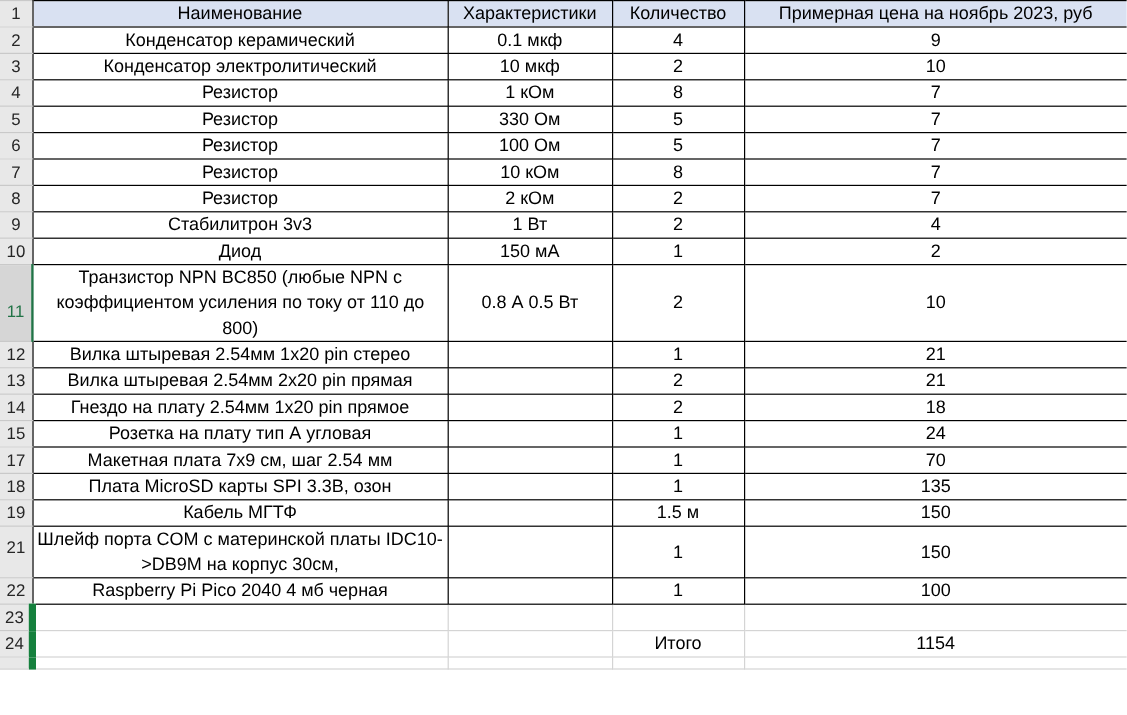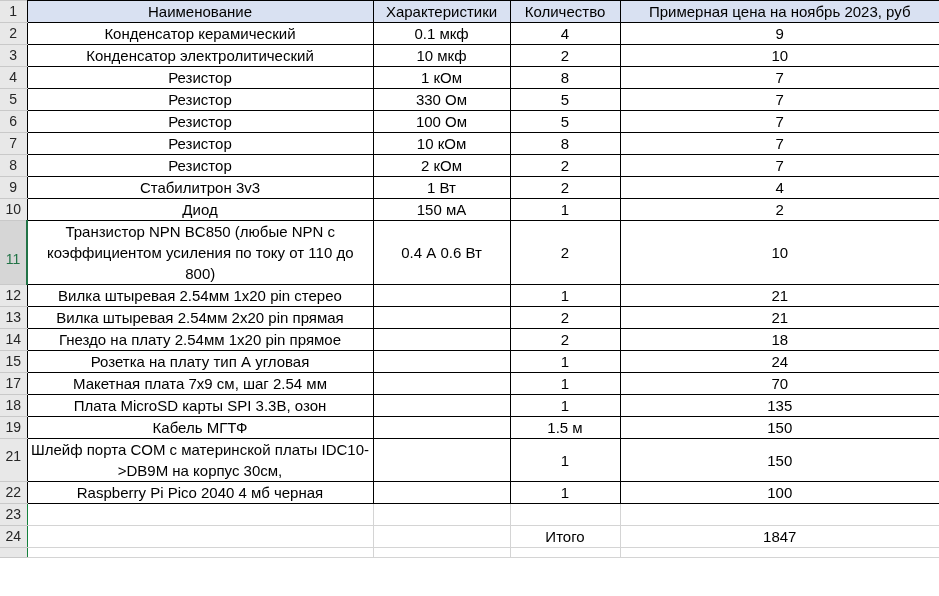--- a/index.html
+++ b/index.html
@@ -39,21 +39,21 @@
   
   .rowhead {
     background: var(--rowhead-fill, #e8e8e8);
     color: #262626;
     font-size: 14px;
     border-top: 1px solid #c9c9c9;
     border-bottom: 1px solid #c9c9c9;
     border-left: none;
   }
   .rowhead.dark-right { border-right: 1px solid #000000; }
-  .rowhead.plain      { border-right: 1px solid #15803d; margin-left: 36px; }
+  .rowhead.plain      { border-right: 6px solid #15803d; margin-left: 36px; }
   .rowhead.selected {
     background: var(--rowhead-selected-fill, #d6d6d6);
     color: var(--accent-green, #217346);
     border-right: 2px solid var(--accent-green, #217346);
   }
   .rowhead.tall { vertical-align: bottom; padding-bottom: 14px; }
 
   
   .cell {
     border: 1px solid #000000;
@@ -156,21 +156,21 @@
         <tr class="data-row">
           <td class="rowhead dark-right">10</td>
           <td class="cell">Диод</td>
           <td class="cell">150 мА</td>
           <td class="cell">1</td>
           <td class="cell">2</td>
         </tr>
         <tr class="data-row">
           <td class="rowhead selected tall">11</td>
           <td class="cell">Транзистор NPN BC850 (любые NPN с коэффициентом усиления  по току от 110 до 800)</td>
-          <td class="cell">0.4 А 0.6 Вт</td>
+          <td class="cell">0.8 А 0.5 Вт</td>
           <td class="cell">2</td>
           <td class="cell">10</td>
         </tr>
         <tr class="data-row">
           <td class="rowhead dark-right">12</td>
           <td class="cell">Вилка штыревая 2.54мм 1x20 pin стерео</td>
           <td class="cell"></td>
           <td class="cell">1</td>
           <td class="cell">21</td>
         </tr>
@@ -238,21 +238,21 @@
         <td class="lcell"></td>
         <td class="lcell"></td>
         <td class="lcell"></td>
         <td class="lcell"></td>
       </tr>
       <tr class="data-row">
         <td class="rowhead plain">24</td>
         <td class="lcell"></td>
         <td class="lcell"></td>
         <td class="lcell bold">Итого</td>
-        <td class="lcell bold">1847</td>
+        <td class="lcell bold">1154</td>
       </tr>
       <tr class="sliver-row">
         <td class="rowhead plain"></td>
         <td class="lcell"></td>
         <td class="lcell"></td>
         <td class="lcell"></td>
         <td class="lcell"></td>
       </tr>
     </tbody>
   </table>

